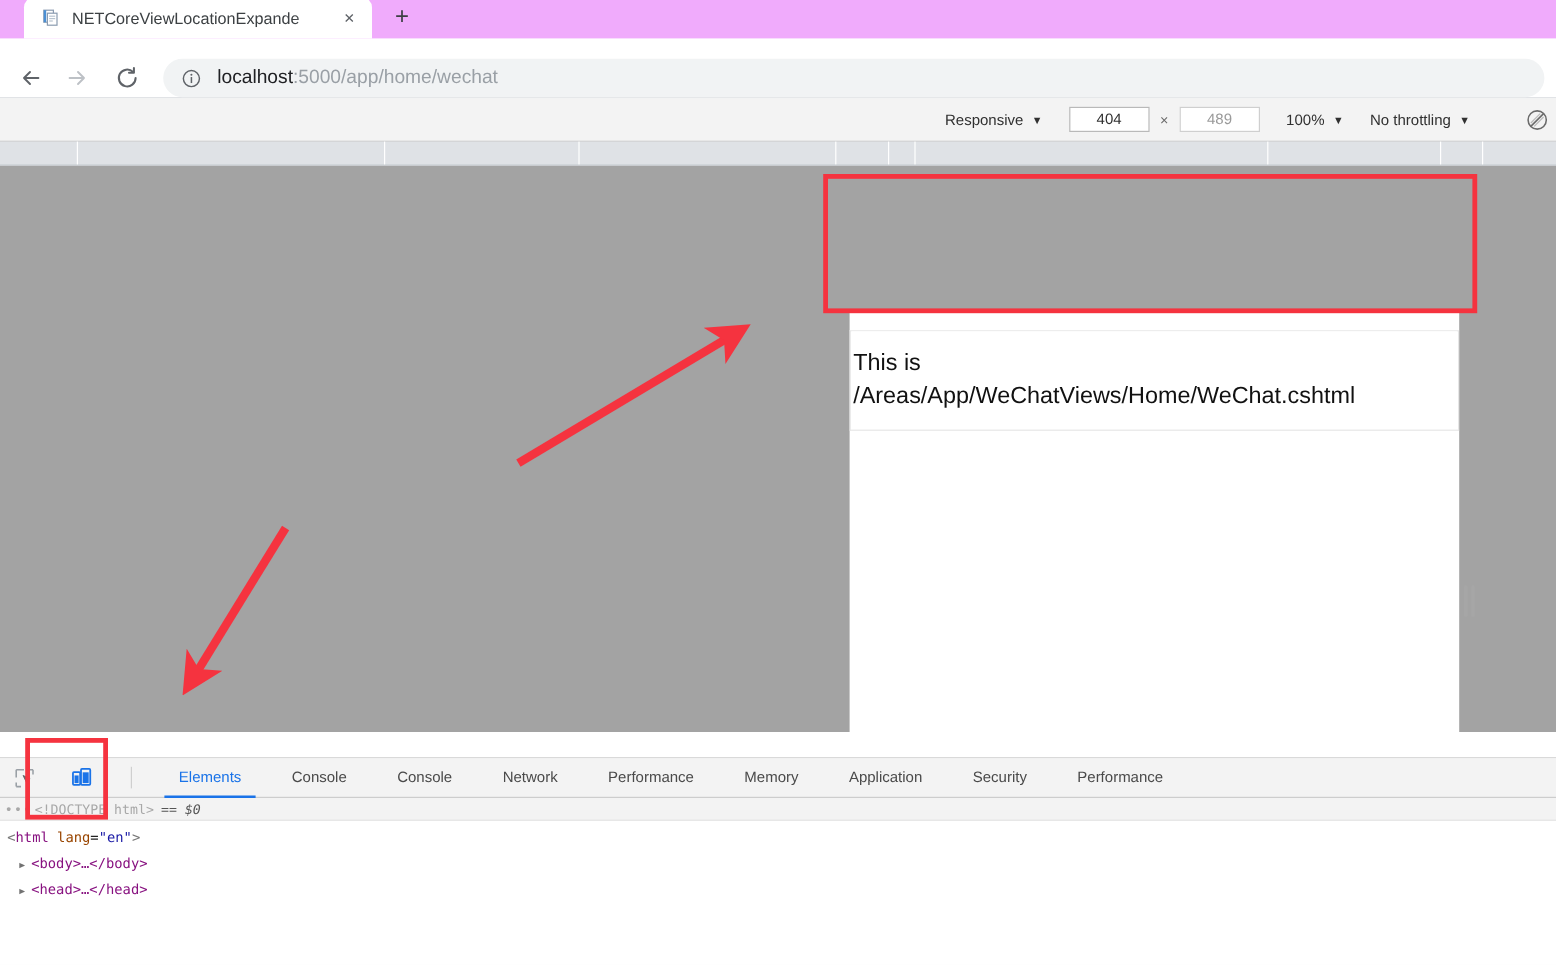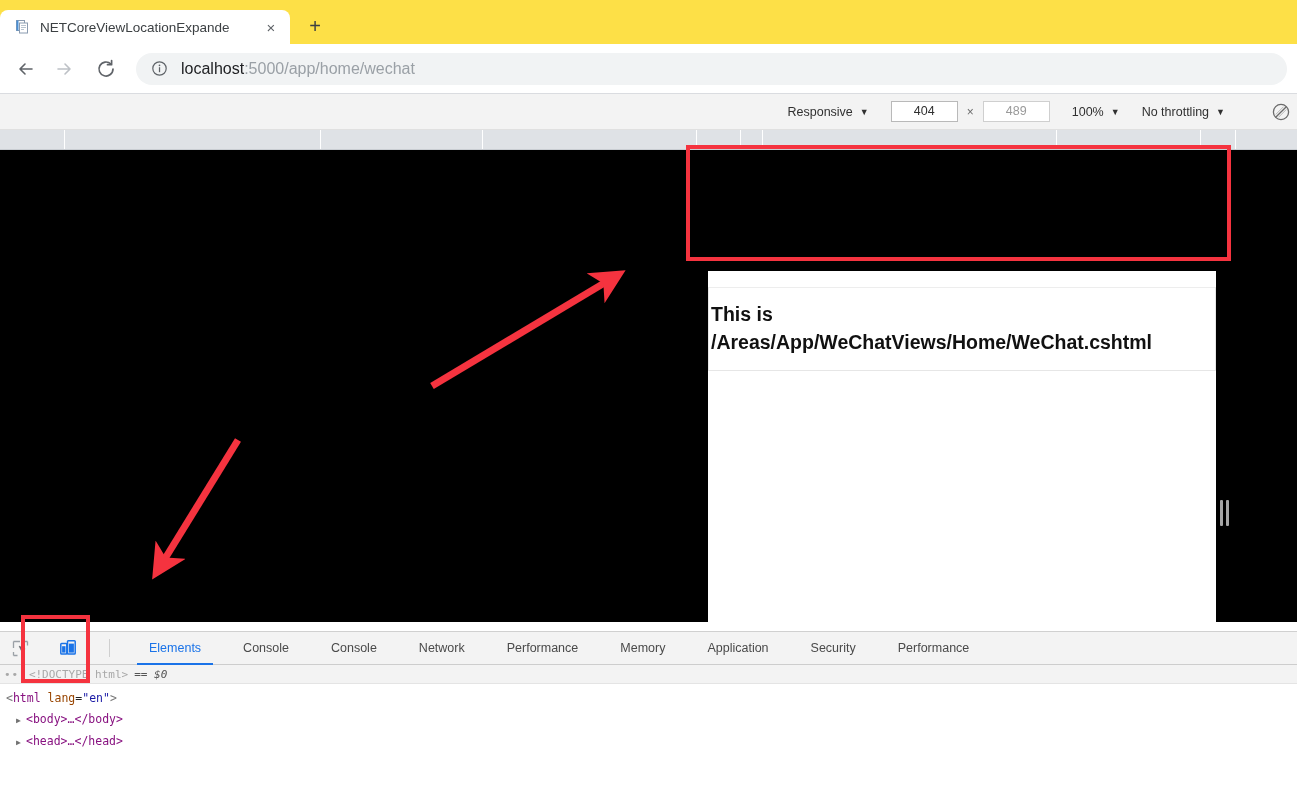--- a/index.html
+++ b/index.html
@@ -7,25 +7,25 @@
     width: 1297px; height: 804px;
     overflow: hidden;
     font-family: "Liberation Sans", sans-serif;
     background: #ffffff;
   }
 
   
   .browser { width: 1297px; height: 804px; position: relative; }
 
   .tabstrip {
-    height: 44px;
-    background: #fde047;
+    height: 32px;
+    background: #f0abfc;
     display: flex;
     align-items: flex-end;
-    padding-left: 0;
+    padding-left: 20px;
     position: relative;
   }
   .tab {
     height: 34px;
     width: 290px;
     background: #ffffff;
     border-radius: 8px 8px 0 0;
     display: flex;
     align-items: center;
     padding: 0 8px 0 14px;
@@ -61,21 +61,21 @@
     color: #3c4043;
     font-size: 20px;
     line-height: 1;
     border-radius: 50%;
   }
 
   .toolbar {
     height: 50px;
     background: #ffffff;
     display: flex;
-    align-items: center;
+    align-items: flex-end;
     padding: 0 10px;
     border-bottom: 1px solid #dadce0;
   }
   .nav-btn {
     width: 32px; height: 32px;
     margin-right: 6px;
     display: flex; align-items: center; justify-content: center;
     color: #5f6368;
   }
   .nav-btn.disabled { color: #bdc1c6; }
@@ -136,22 +136,21 @@
   .rotate-icon {
     width: 20px; height: 20px;
     margin-left: 24px;
     position: relative;
   }
 
   
   .dt-stage {
     position: relative;
     height: 492px;
-    background: #000000;
-    font-weight: bold;
+    background: #a3a3a3;
   }
   .ruler {
     height: 20px;
     background: #dfe2e6;
     border-bottom: 1px solid #c9cdd2;
     position: relative;
   }
   .ruler .tick {
     position: absolute;
     top: 0; bottom: 0;

